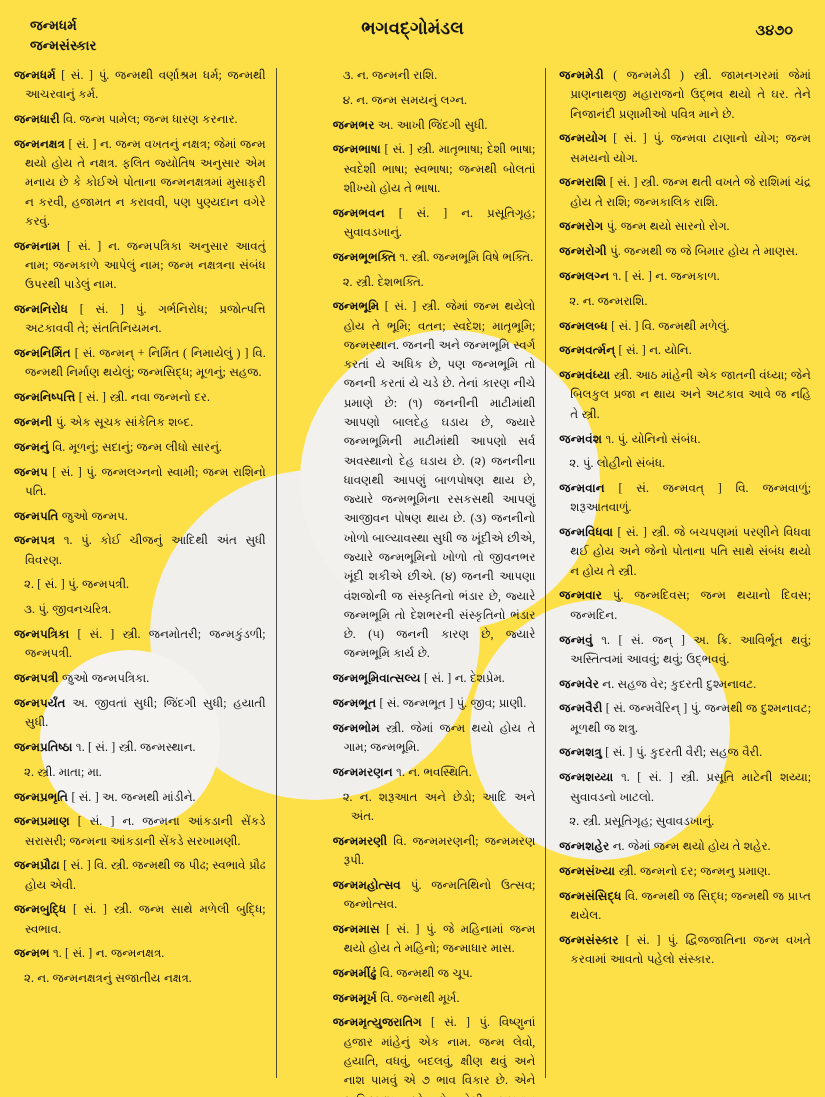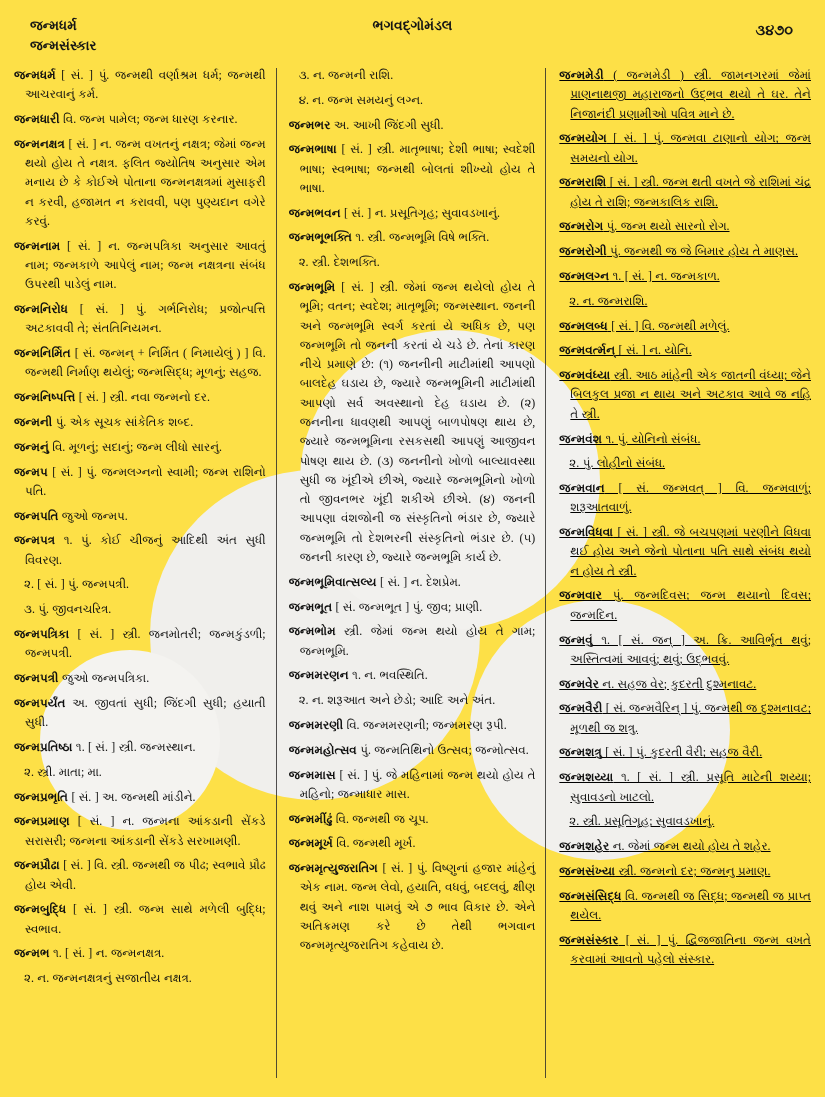--- a/index.html
+++ b/index.html
@@ -53,21 +53,21 @@
     font-weight: bold;
     line-height: 1.45;
     color: #151515;
   }
   .hdr-left .l2 { display:block; }
   .hdr-center {
     position: absolute;
     left: 0; right: 0;
     top: 2px;
     text-align: center;
-    font-size: 14px;
+    font-size: 18px;
     font-weight: bold;
     color: #151515;
   }
   .hdr-right {
     position: absolute;
     right: 18px;
     top: 6px;
     font-size: 14.5px;
     font-weight: bold;
     color: #151515;
@@ -78,21 +78,21 @@
     display: flex;
     height: 1012px;
     margin-top: 4px;
   }
   .col {
     box-sizing: border-box;
     position: relative;
   }
   .col-1 { width: 265px; padding-right: 10px; }
   .col-2 { width: 272px; padding-left: 12px; padding-right: 10px; }
-  .col-3 { width: 268px; padding-left: 13px; text-decoration: underline; }
+  .col-3 { width: 268px; padding-left: 13px; }
   .col-rule {
     width: 1px;
     background: #2a2a2a;
     margin: 2px 0 0 0;
     flex: 0 0 1px;
     opacity: .82;
   }
 
   
   .entry {
@@ -111,21 +111,21 @@
     padding-left: 18px;
     text-indent: -8px;
   }
   .entry .hw {
     font-weight: bold;
     letter-spacing: .1px;
   }
 
   
   .col-1 .entry { color: #0f0f0f; }
-  .col-2 .entry { color: #101010; }
+  .col-2 .entry { color: #101010; margin-left: 44px; }
   .col-3 .entry { color: #101010; }
 </style>
 </head>
 <body>
 
 <div class="page">
 
   <div class="scan-blob blob1"></div>
   <div class="scan-blob blob2"></div>
   <div class="scan-blob blob3"></div>

